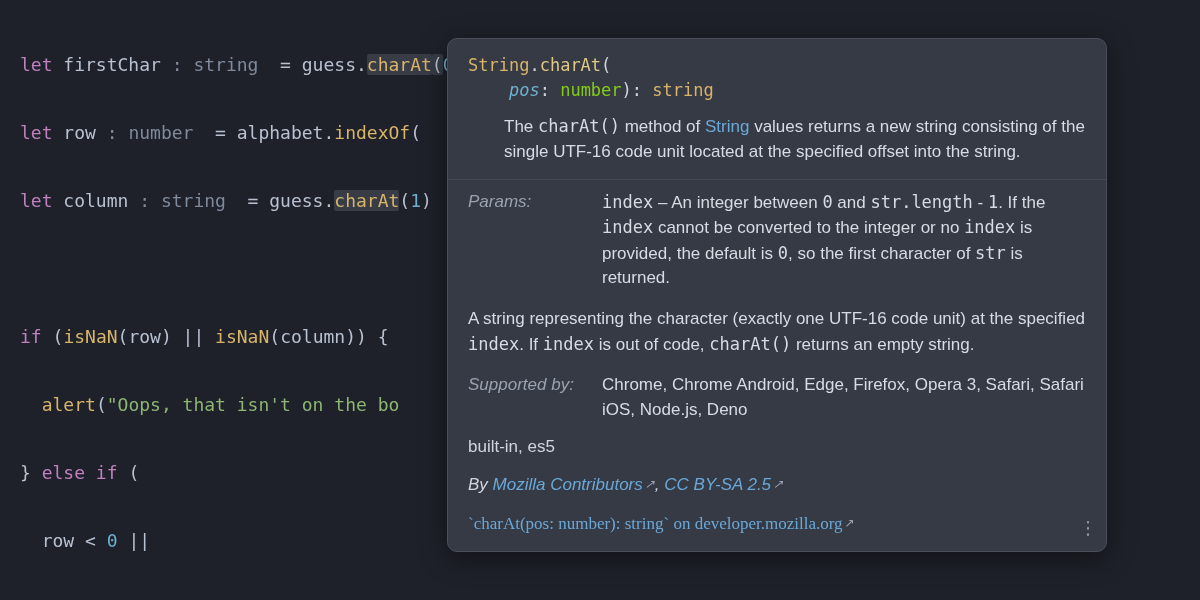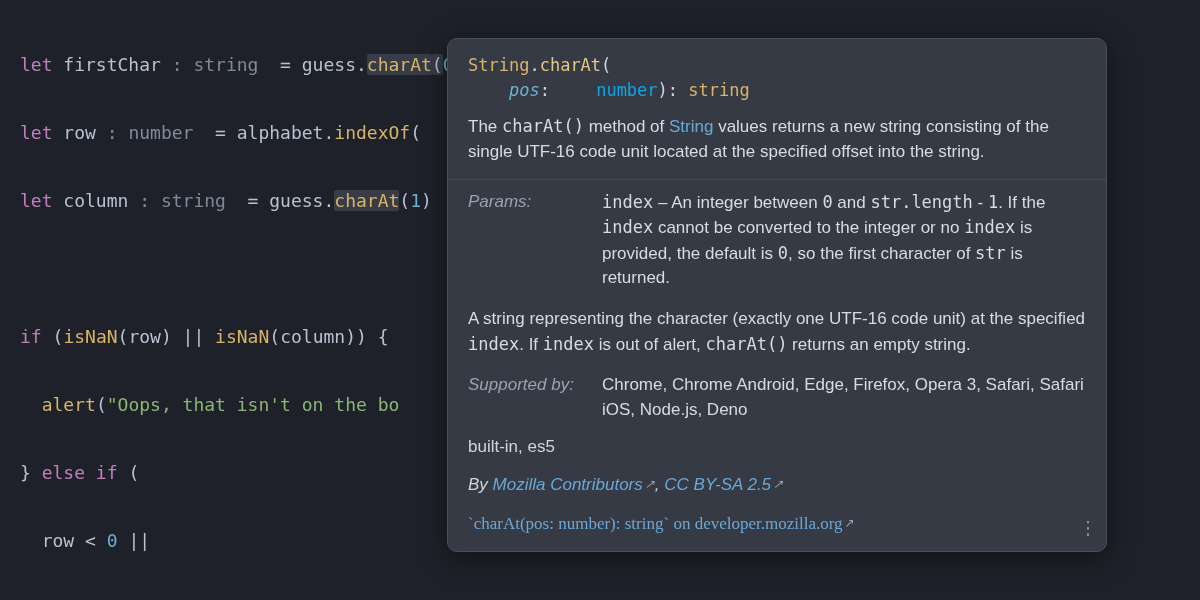--- a/index.html
+++ b/index.html
@@ -22,23 +22,23 @@
     position: absolute; top: 38px; left: 447px; width: 660px;
     background: #363a44; border: 1px solid #4a4f5a; border-radius: 10px;
     box-shadow: 0 6px 28px rgba(0,0,0,.45);
     color: #cfd5df; font-family: -apple-system, "Segoe UI", sans-serif;
     font-size: 17px; line-height: 1.45;
   }
   .sig { padding: 14px 20px 6px 20px; font-family: Menlo, monospace; font-size: 17px; white-space: pre; }
   .sig .cls  { color: #d8b46a; }
   .sig .fn   { color: #e0c985; }
   .sig .arg  { color: #6db0d0; font-style: italic; }
-  .sig .argt { color: #0ea5e9; margin-left: 36px; }
+  .sig .argt { color: #84cc16; }
   .sig .ret  { color: #d8b46a; }
-  .desc { padding: 6px 20px 14px 20px; color: #d6dbe4; }
+  .desc { padding: 6px 20px 14px 20px; color: #d6dbe4; margin-left: 36px; }
   .desc code, .row code { font-family: Menlo, monospace; color: #d6dbe4; }
   .desc .linkish { color: #6aa8d8; }
   .rows { border-top: 1px solid #454a55; }
   .row { display: flex; gap: 14px; padding: 10px 20px 6px 20px; color: #d6dbe4; }
   .row .lbl { flex: 0 0 120px; color: #9aa2b0; font-style: italic; }
   .row .val { flex: 1; }
   .tags { padding: 6px 20px; color: #cfd5df; }
   .attrib { padding: 8px 20px; font-style: italic; }
   .link { color: #6aa8d8; }
   .ext { color: #9aa2b0; font-size: 12px; margin-left: 2px; position: relative; top: -2px; }
@@ -74,21 +74,21 @@
   <div class="desc">
     <span>The </span><code>charAt()</code><span> method of </span><span class="linkish">String</span><span> values returns a new string consisting of the single UTF-16 code unit located at the specified offset into the string.</span>
   </div>
 
   <div class="rows">
     <div class="row">
       <div class="lbl">Params:</div>
       <div class="val"><code>index</code><span> – </span><span>An integer between </span><code>0</code><span> and </span><code>str.length</code><span> - </span><code>1</code><span>. If the </span><code>index</code><span> cannot be converted to the integer or no </span><code>index</code><span> is provided, the default is </span><code>0</code><span>, so the first character of </span><code>str</code><span> is returned.</span></div>
     </div>
     <div class="row">
-      <div class="val"><span>A string representing the character (exactly one UTF-16 code unit) at the specified </span><code>index</code><span>. If </span><code>index</code><span> is out of alert, </span><code>charAt()</code><span> returns an empty string.</span></div>
+      <div class="val"><span>A string representing the character (exactly one UTF-16 code unit) at the specified </span><code>index</code><span>. If </span><code>index</code><span> is out of code, </span><code>charAt()</code><span> returns an empty string.</span></div>
     </div>
     <div class="row">
       <div class="lbl">Supported by:</div>
       <div class="val">Chrome, Chrome Android, Edge, Firefox, Opera 3, Safari, Safari iOS, Node.js, Deno</div>
     </div>
   </div>
 
   <div class="tags">built-in, es5</div>
 
   <div class="attrib">

